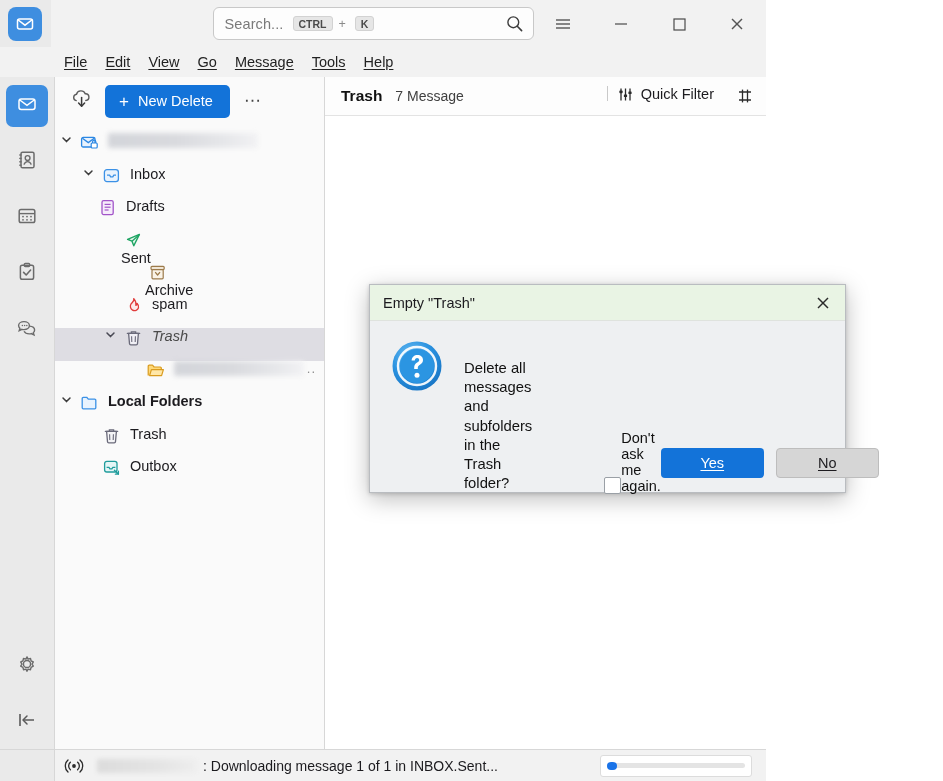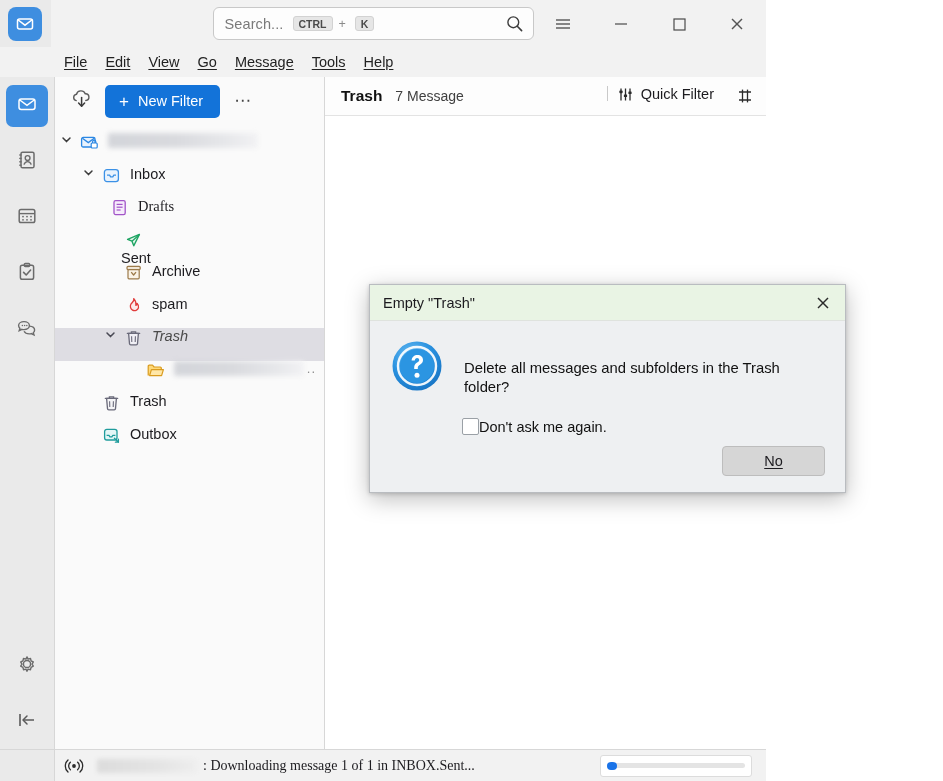--- a/index.html
+++ b/index.html
@@ -220,21 +220,21 @@
   .sb-net {
     width: 38px; display: flex; align-items: center; justify-content: center;
     flex: none;
   }
   .sb-blur {
     width: 100px; height: 14px; border-radius: 2px;
     background: linear-gradient(90deg,#dcdcdc,#e4e4e4 60%,#eeeeee);
     filter: blur(2.2px);
     margin-left: 4px;
   }
-  .sb-text { font-size: 14px; color: #1c1b1f; margin-left: 6px; white-space: nowrap; font-family: Liberation Serif, serif; }
+  .sb-text { font-size: 14px; color: #1c1b1f; margin-left: 6px; white-space: nowrap; }
   .sb-progwrap {
     margin-left: auto; margin-right: 14px;
     width: 152px; height: 22px;
     border: 1px solid #dcdcdc; border-radius: 3px;
     background: #fff;
     display: flex; align-items: center;
     padding: 0 6px;
   }
   .sb-track {
     width: 100%; height: 5px; border-radius: 3px;
@@ -262,24 +262,24 @@
     border-bottom: 1px solid #dfe3de;
     display: flex; align-items: center;
     padding: 0 6px 0 13px;
   }
   .dlg-title-text { font-size: 14.5px; color: #1c1b1f; }
   .dlg-close {
     margin-left: auto;
     width: 32px; height: 28px;
     display: flex; align-items: center; justify-content: center;
   }
-  .dlg-body { flex: 1; padding: 18px 20px 0 20px; display: flex; flex-direction: column; }
+  .dlg-body { flex: 1; padding: 18px 20px 0 20px; display: flex; flex-direction: row; }
   .dlg-main { display: flex; align-items: flex-start; gap: 20px; }
   .dlg-msg { font-size: 14.8px; color: #111; margin-top: 20px; line-height: 1.3; }
-  .dlg-check-row { display: flex; align-items: center; margin: 21px 0 0 72px; }
+  .dlg-check-row { display: flex; align-items: flex-end; margin: 21px 0 0 72px; }
   .dlg-checkbox {
     width: 17px; height: 17px;
     background: #fff; border: 1px solid #9aa0a6; border-radius: 2px;
     flex: none;
   }
   .dlg-check-label { font-size: 14.5px; color: #111; }
   .dlg-buttons {
     margin-top: auto; margin-bottom: 16px;
     display: flex; justify-content: flex-end; gap: 12px;
   }
@@ -443,21 +443,21 @@
       <div class="fp-toolbar">
         <span>
           <svg width="26" height="24" viewBox="0 0 26 24" aria-hidden="true">
             <path d="M7.2 13.6a3.2 3.2 0 0 1 .3-6.3 4.6 4.6 0 0 1 8.7-.6 3.4 3.4 0 0 1 .6 6.8" fill="none" stroke="#5c5c5c" stroke-width="1.4" stroke-linecap="round"></path>
             <line x1="12.6" y1="10.4" x2="12.6" y2="19" stroke="#3a3a3a" stroke-width="1.5" stroke-linecap="round"></line>
             <path d="M9.6 16 L12.6 19.2 L15.6 16" fill="none" stroke="#3a3a3a" stroke-width="1.5" stroke-linecap="round" stroke-linejoin="round"></path>
           </svg>
         </span>
         <div class="newmsg-btn">
           <span class="plus-glyph">+</span>
-          <span>New Filter</span>
+          <span>New Delete</span>
         </div>
         <div class="more-btn">
           <span>⋯</span>
         </div>
       </div>
 
       <div class="tree">
 
         <div class="trow">
           <span class="twisty">
@@ -484,21 +484,21 @@
           </span>
           <span class="ficon">
             <svg width="19" height="19" viewBox="0 0 19 19" aria-hidden="true">
               <rect x="2.4" y="3.6" width="14" height="12" rx="2.6" fill="#e9f3fd" stroke="#3b91e6" stroke-width="1.3"></rect>
               <path d="M5 9.2h2.6l1 1.6h2.2l1-1.6H14" fill="none" stroke="#3b91e6" stroke-width="1.3" stroke-linejoin="round"></path>
             </svg>
           </span>
           <span class="flabel">Inbox</span>
         </div>
 
-        <div class="trow" style="padding-left:52px;font-family:Liberation Serif, serif;">
+        <div class="trow" style="padding-left:40px;">
           <span class="ficon">
             <svg width="19" height="19" viewBox="0 0 19 19" aria-hidden="true">
               <rect x="4" y="2.6" width="11.2" height="14" rx="1.6" fill="#f6ecfb" stroke="#a254c8" stroke-width="1.3"></rect>
               <line x1="6.6" y1="6.4" x2="12.6" y2="6.4" stroke="#a254c8" stroke-width="1.2"></line>
               <line x1="6.6" y1="9.2" x2="12.6" y2="9.2" stroke="#a254c8" stroke-width="1.2"></line>
               <line x1="6.6" y1="12" x2="10.6" y2="12" stroke="#a254c8" stroke-width="1.2"></line>
             </svg>
           </span>
           <span class="flabel">Drafts</span>
         </div>
@@ -506,21 +506,21 @@
         <div class="trow" style="padding-left:66px;flex-direction:column;">
           <span class="ficon">
             <svg width="19" height="19" viewBox="0 0 19 19" aria-hidden="true">
               <path d="M15.4 3.4 L3.6 8.4 L8 10.2 L9.8 14.8 Z" fill="#e6f7ee" stroke="#1ea463" stroke-width="1.4" stroke-linejoin="round"></path>
               <path d="M8 10.2 L15.4 3.4" fill="none" stroke="#1ea463" stroke-width="1.3"></path>
             </svg>
           </span>
           <span class="flabel">Sent</span>
         </div>
 
-        <div class="trow" style="padding-left:66px;">
+        <div class="trow" style="padding-left:90px;flex-direction:column;">
           <span class="ficon">
             <svg width="19" height="19" viewBox="0 0 19 19" aria-hidden="true">
               <rect x="3" y="3.4" width="13.2" height="3.2" rx="1" fill="#f0e6d6" stroke="#9c7a4a" stroke-width="1.2"></rect>
               <rect x="4" y="6.6" width="11.2" height="9.2" rx="1" fill="#faf3e7" stroke="#9c7a4a" stroke-width="1.2"></rect>
               <path d="M7.2 9.2 L9.6 12 L12 9.2" fill="none" stroke="#9c7a4a" stroke-width="1.3" stroke-linejoin="round"></path>
             </svg>
           </span>
           <span class="flabel">Archive</span>
         </div>
 
@@ -555,20 +555,33 @@
           <span class="ficon">
             <svg width="19" height="19" viewBox="0 0 19 19" aria-hidden="true">
               <path d="M2.2 14.6V5.2a1 1 0 0 1 1-1h3.3l1.6 1.8h6.2a1 1 0 0 1 1 1v1.4" fill="#ffd979" stroke="#d99b1e" stroke-width="1.2" stroke-linejoin="round"></path>
               <path d="M3.6 14.6 L5.4 8.6h12L15.6 14.6z" fill="#ffe7a8" stroke="#d99b1e" stroke-width="1.2" stroke-linejoin="round"></path>
             </svg>
           </span>
           <span class="blurname" style="width:132px;"></span>
           <span class="dots-after">..</span>
         </div>
 
+        <div class="trow">
+          <span class="twisty">
+            <svg width="13" height="13" viewBox="0 0 13 13">
+                <path d="M3 5 L6.5 8.6 L10 5" fill="none" stroke="#3c3c3c" stroke-width="1.5" stroke-linecap="round" stroke-linejoin="round"></path>
+              </svg>
+          </span>
+          <span class="ficon">
+            <svg width="19" height="19" viewBox="0 0 19 19" aria-hidden="true">
+              <path d="M2.2 14.8V5.4a1.1 1.1 0 0 1 1.1-1.1h3.4l1.6 1.8h6.4a1.1 1.1 0 0 1 1.1 1.1v7.6a1.1 1.1 0 0 1-1.1 1.1H3.3a1.1 1.1 0 0 1-1.1-1.1z" fill="#e8f3fe" stroke="#3b91e6" stroke-width="1.3" stroke-linejoin="round"></path>
+            </svg>
+          </span>
+          <span class="flabel bold">Local Folders</span>
+        </div>
 
         <div class="trow" style="padding-left:44px;">
           <span class="ficon">
             <svg width="19" height="19" viewBox="0 0 19 19" aria-hidden="true">
               <path d="M4.6 5.4h9.8l-.9 10.2a1.3 1.3 0 0 1-1.3 1.2H6.8a1.3 1.3 0 0 1-1.3-1.2z" fill="#f4f4f6" stroke="#6a6a7a" stroke-width="1.3" stroke-linejoin="round"></path>
               <line x1="3.4" y1="5.4" x2="15.6" y2="5.4" stroke="#6a6a7a" stroke-width="1.4" stroke-linecap="round"></line>
               <path d="M7.4 5.4V3.8h4.2v1.6" fill="none" stroke="#6a6a7a" stroke-width="1.3"></path>
               <line x1="7.6" y1="8.2" x2="7.8" y2="14" stroke="#6a6a7a" stroke-width="1.1"></line>
               <line x1="11.4" y1="8.2" x2="11.2" y2="14" stroke="#6a6a7a" stroke-width="1.1"></line>
             </svg>
@@ -671,20 +684,23 @@
             <circle cx="27" cy="36.2" r="2.5" fill="#ffffff"></circle>
           </svg>
         </span>
         <div class="dlg-msg">Delete all messages and subfolders in the Trash folder?</div>
       </div>
       <div class="dlg-check-row">
         <span class="dlg-checkbox"></span>
         <span class="dlg-check-label">Don't ask me again.</span>
       </div>
       <div class="dlg-buttons">
+        <div class="dbtn primary">
+            <u>Yes</u>
+          </div>
         <div class="dbtn secondary">
             <u>No</u>
           </div>
       </div>
     </div>
   </div>
 
 </div>
 
 </body></html>

